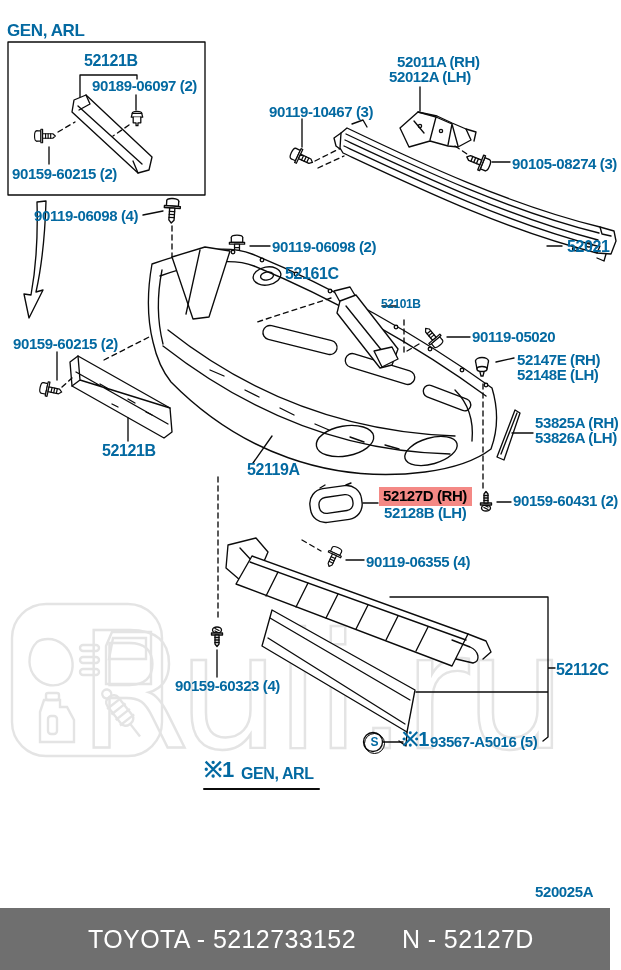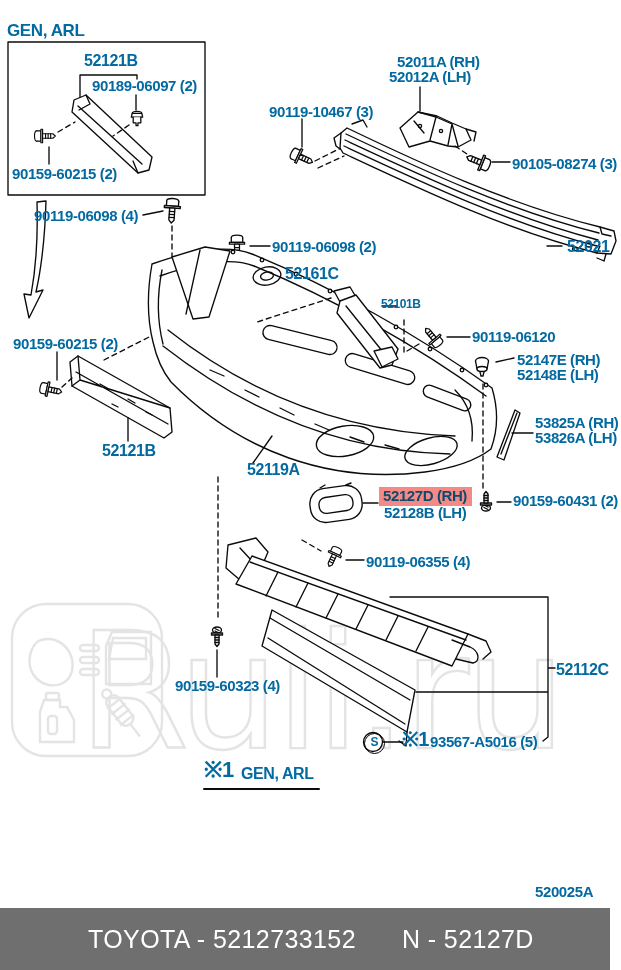--- a/index.html
+++ b/index.html
@@ -208,29 +208,29 @@
       <div class="lbl" style="left: 12px; top: 166px;">90159-60215 (2)</div>
       <div class="lbl" style="left: 397px; top: 54px;">52011A (RH)</div>
       <div class="lbl" style="left: 389px; top: 69px;">52012A (LH)</div>
       <div class="lbl" style="left: 269px; top: 104px;">90119-10467 (3)</div>
       <div class="lbl" style="left: 512px; top: 156px;">90105-08274 (3)</div>
       <div class="lbl" style="left: 567px; top: 239px; font-size: 16px;">52021</div>
       <div class="lbl" style="left: 34px; top: 208px;">90119-06098 (4)</div>
       <div class="lbl" style="left: 272px; top: 239px;">90119-06098 (2)</div>
       <div class="lbl" style="left: 285px; top: 266px; font-size: 16px;">52161C</div>
       <div class="lbl" style="left: 381px; top: 298px; font-size: 12px;">52101B</div>
-      <div class="lbl" style="left: 472px; top: 329px;">90119-06120</div>
+      <div class="lbl" style="left: 472px; top: 329px;">90119-05020</div>
       <div class="lbl" style="left: 517px; top: 352px;">52147E (RH)</div>
       <div class="lbl" style="left: 517px; top: 367px; text-align: right;">52148E (LH)</div>
       <div class="lbl" style="left: 13px; top: 336px;">90159-60215 (2)</div>
       <div class="lbl" style="left: 535px; top: 415px;">53825A (RH)</div>
       <div class="lbl" style="left: 535px; top: 430px;">53826A (LH)</div>
       <div class="lbl" style="left: 102px; top: 443px; font-size: 16px;">52121B</div>
       <div class="lbl" style="left: 247px; top: 462px; font-size: 16px;">52119A</div>
-      <div class="lbl hl" style="left: 379px; top: 487px; background: rgb(244, 137, 133); color: #0c4a6e;">52127D (RH)</div>
+      <div class="lbl hl" style="left: 379px; top: 487px; background: rgb(244, 137, 133); color: #000000;">52127D (RH)</div>
       <div class="lbl" style="left: 384px; top: 505px;">52128B (LH)</div>
       <div class="lbl" style="left: 513px; top: 493px;">90159-60431 (2)</div>
       <div class="lbl" style="left: 366px; top: 554px;">90119-06355 (4)</div>
       <div class="lbl" style="left: 175px; top: 678px;">90159-60323 (4)</div>
       <div class="lbl" style="left: 556px; top: 662px; font-size: 16px;">52112C</div>
       <div class="lbl circle" style="left: 364px; top: 733px; font-size: 12px;">S</div>
       <div class="lbl" style="left: 402px; top: 729px; font-size: 20px;">※1</div>
       <div class="lbl" style="left: 430px; top: 734px;">93567-A5016 (5)</div>
       <div class="lbl" style="left: 204px; top: 758px; font-size: 22px;">※1</div>
       <div class="lbl" style="left: 241px; top: 766px; font-size: 16px;">GEN, ARL</div>

